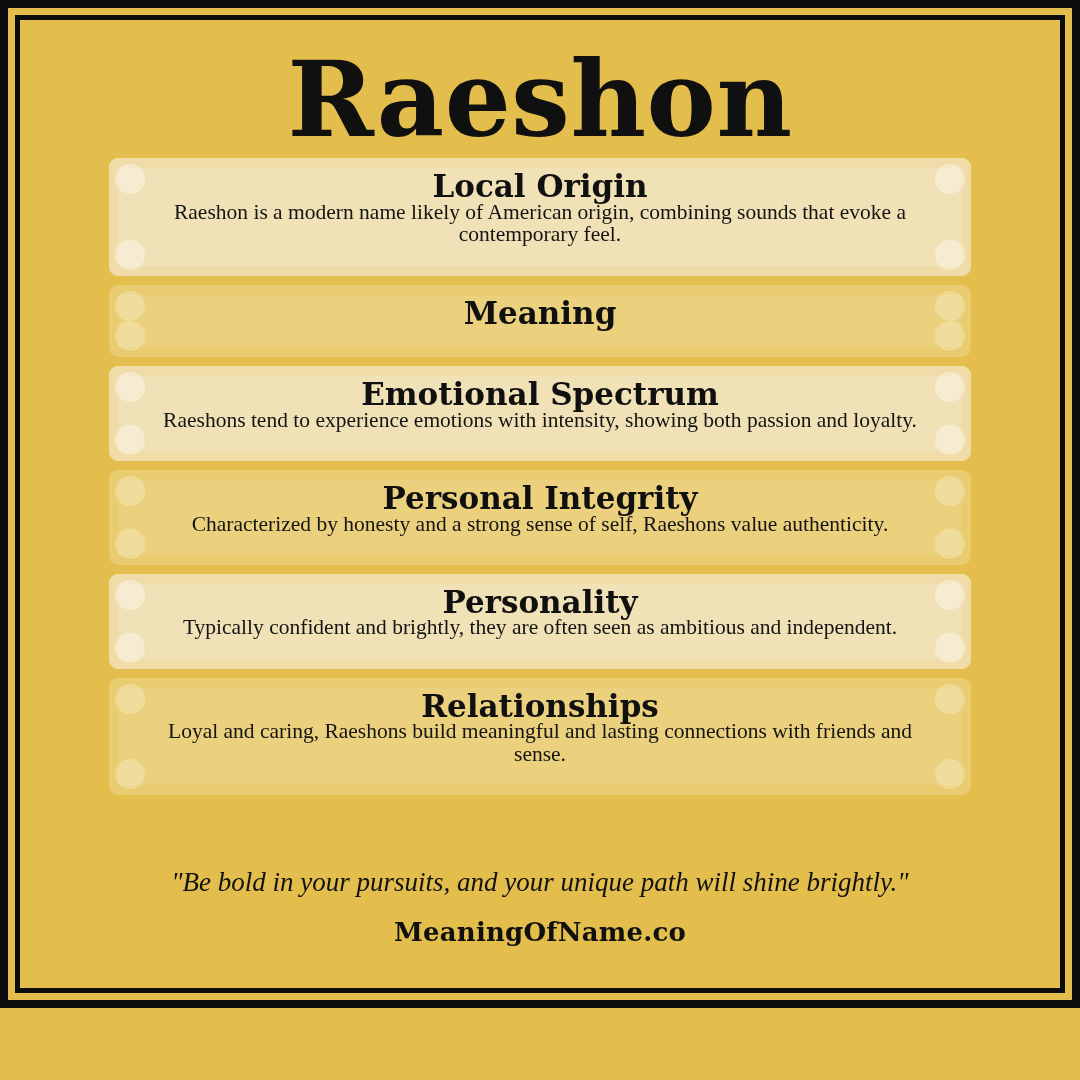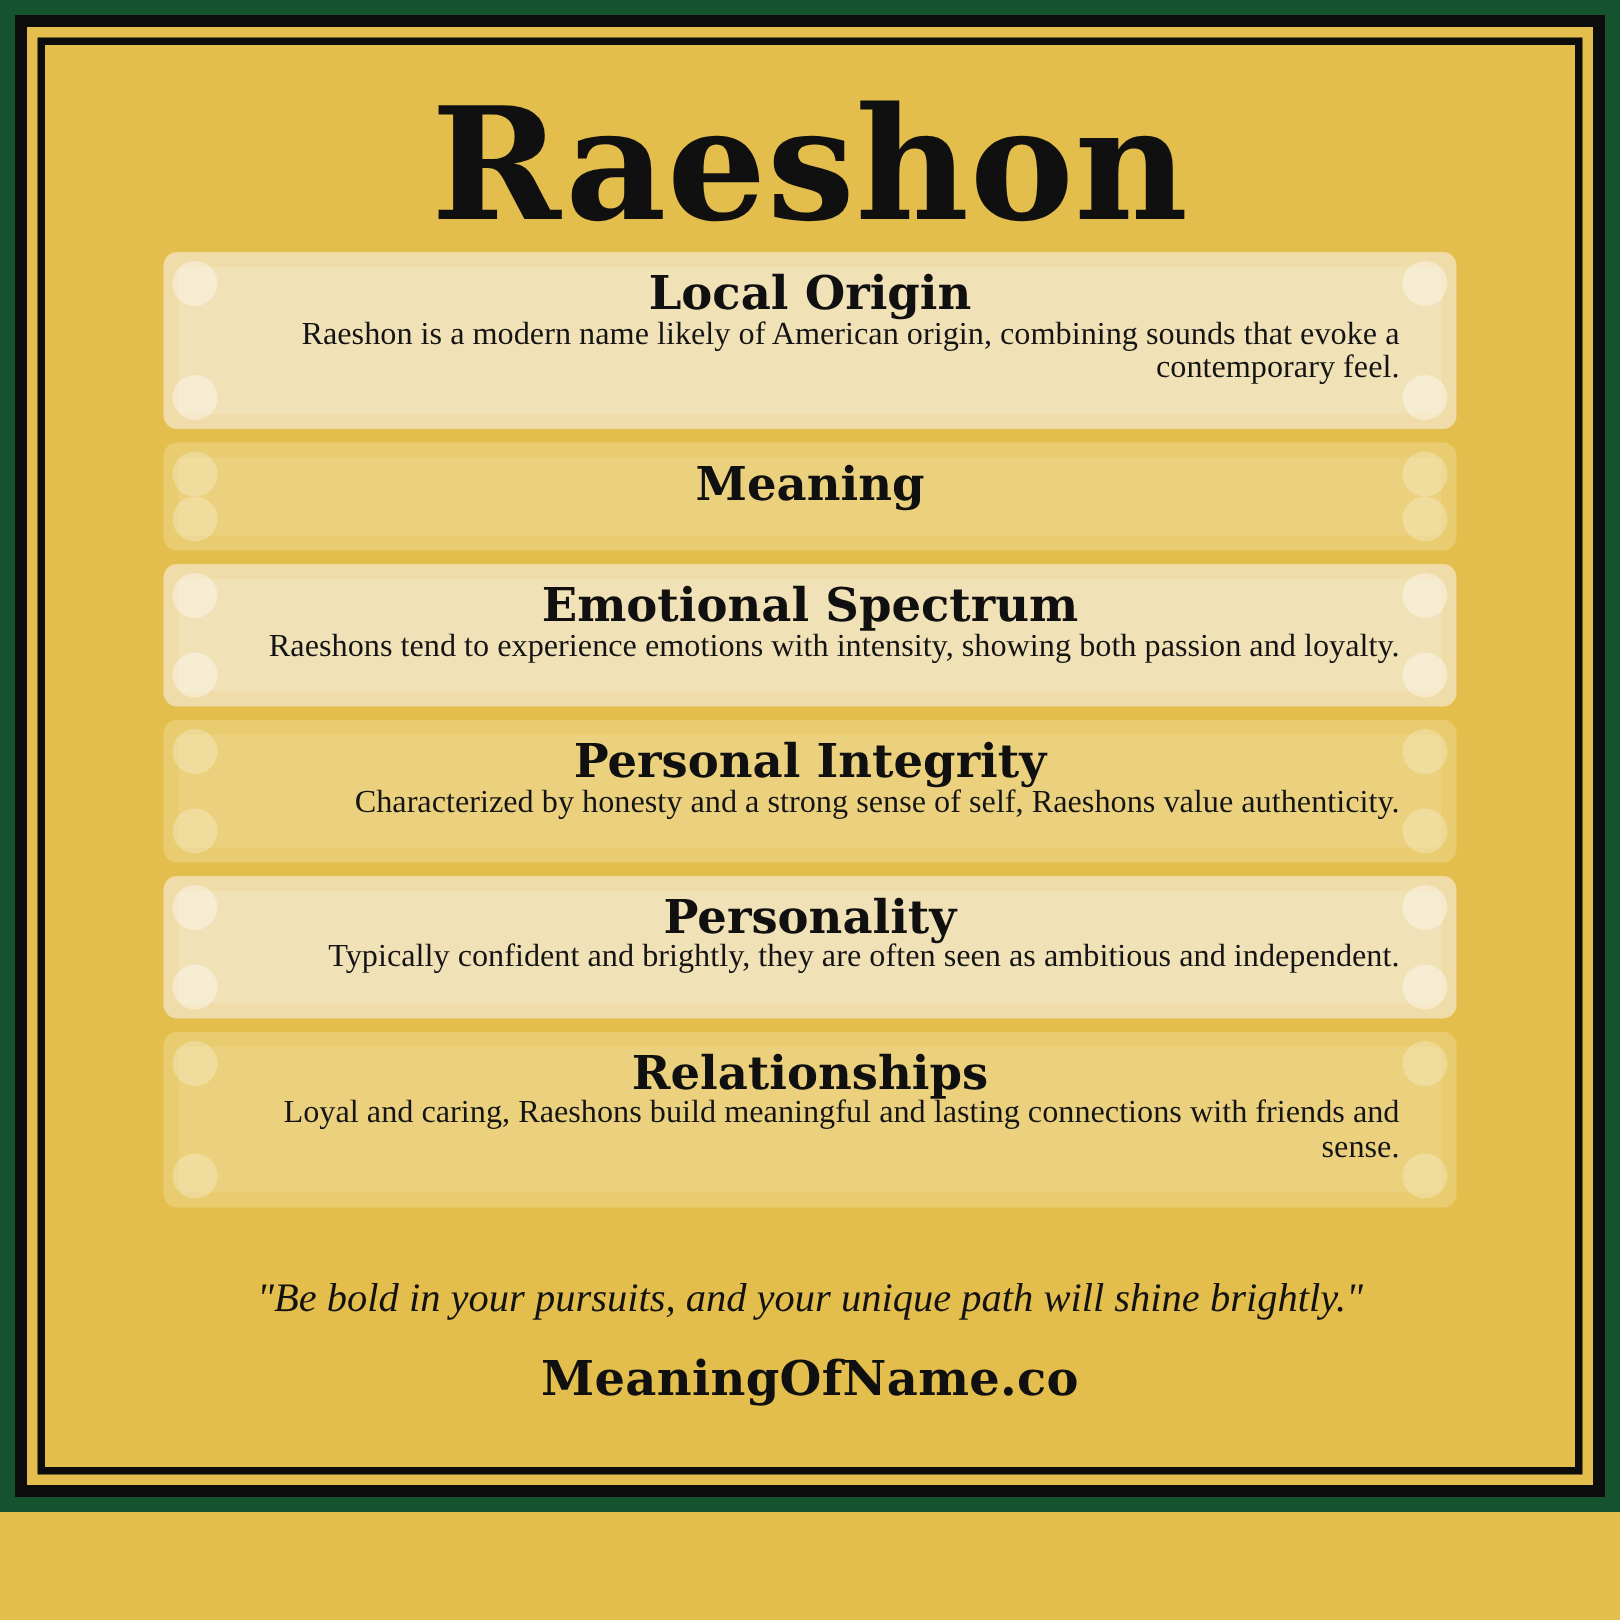--- a/index.html
+++ b/index.html
@@ -15,22 +15,21 @@
     font-family: "Liberation Serif", "DejaVu Serif", serif;
     -webkit-font-smoothing: antialiased;
   }
 
   
   .poster {
     position: relative;
     box-sizing: border-box;
     width: 1080px;
     height: 1008px;
-    background: #14532d;
-    padding: 10px;            
+    background: #86efac;
   }
   .frame-outer {
     box-sizing: border-box;
     width: 100%;
     height: 100%;
     border: 8px solid #0d0d0d;   
     padding: 7px;                
     background: #e3be4c;
   }
   .frame-inner {
@@ -127,21 +126,20 @@
   .card-body {
     position: relative;
     z-index: 2;
     margin: 0;
     padding: 0 12px;
     font-family: "Liberation Serif", "DejaVu Serif", serif;
     font-weight: 400;
     font-size: 21.5px;
     line-height: 1.04;
     color: #141414;
-    text-align: right;
   }
 
   
   .footer {
     width: 862px;
     margin-top: auto;
     padding-bottom: 40px;
     text-align: center;
   }
   .quote {
@@ -149,21 +147,21 @@
     font-family: "Liberation Serif", "DejaVu Serif", serif;
     font-style: italic;
     font-size: 27px;
     line-height: 1.2;
     color: #121212;
   }
   .site {
     margin: 0;
     font-family: "DejaVu Serif", "Liberation Serif", serif;
     font-weight: 700;
-    font-size: 32px;
+    font-size: 26px;
     line-height: 1.2;
     letter-spacing: 0.2px;
     color: #101010;
   }
 </style>
 </head>
 <body>
 
 <div class="poster">
   <div class="frame-outer">

